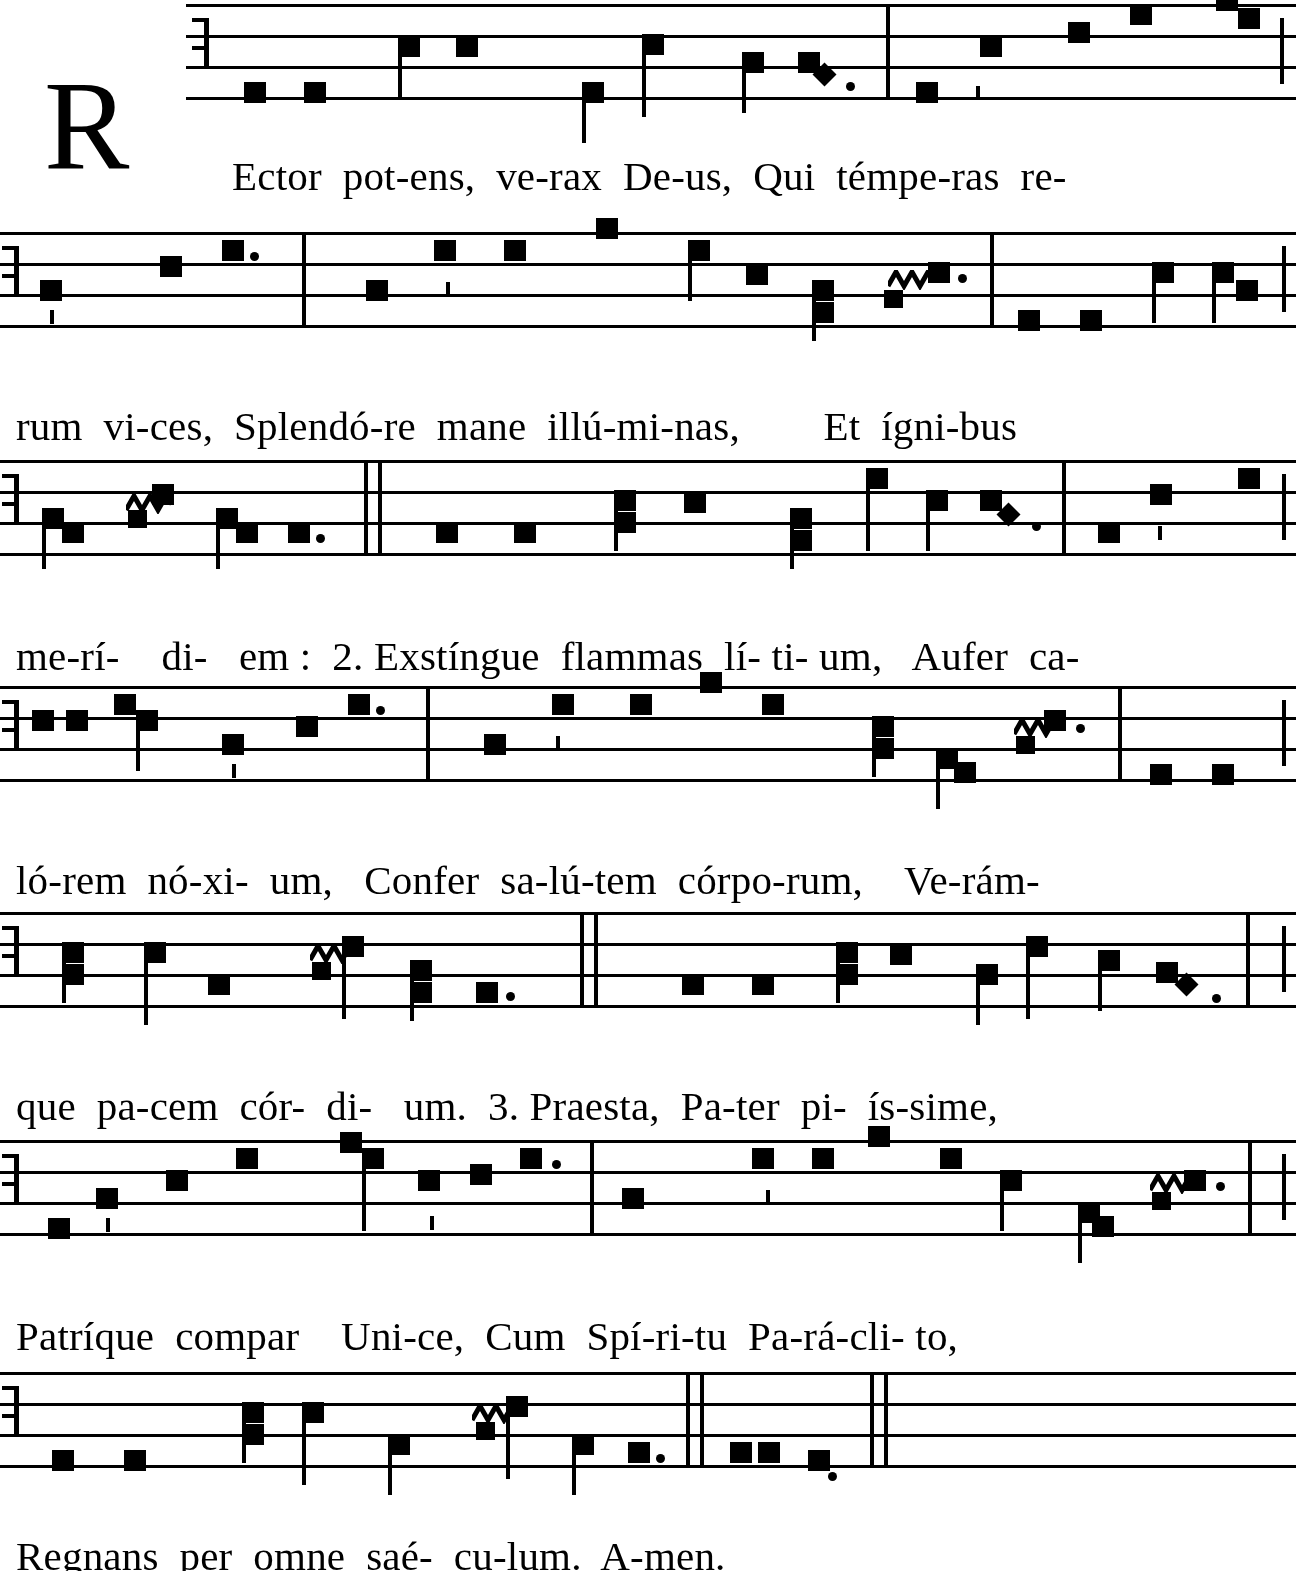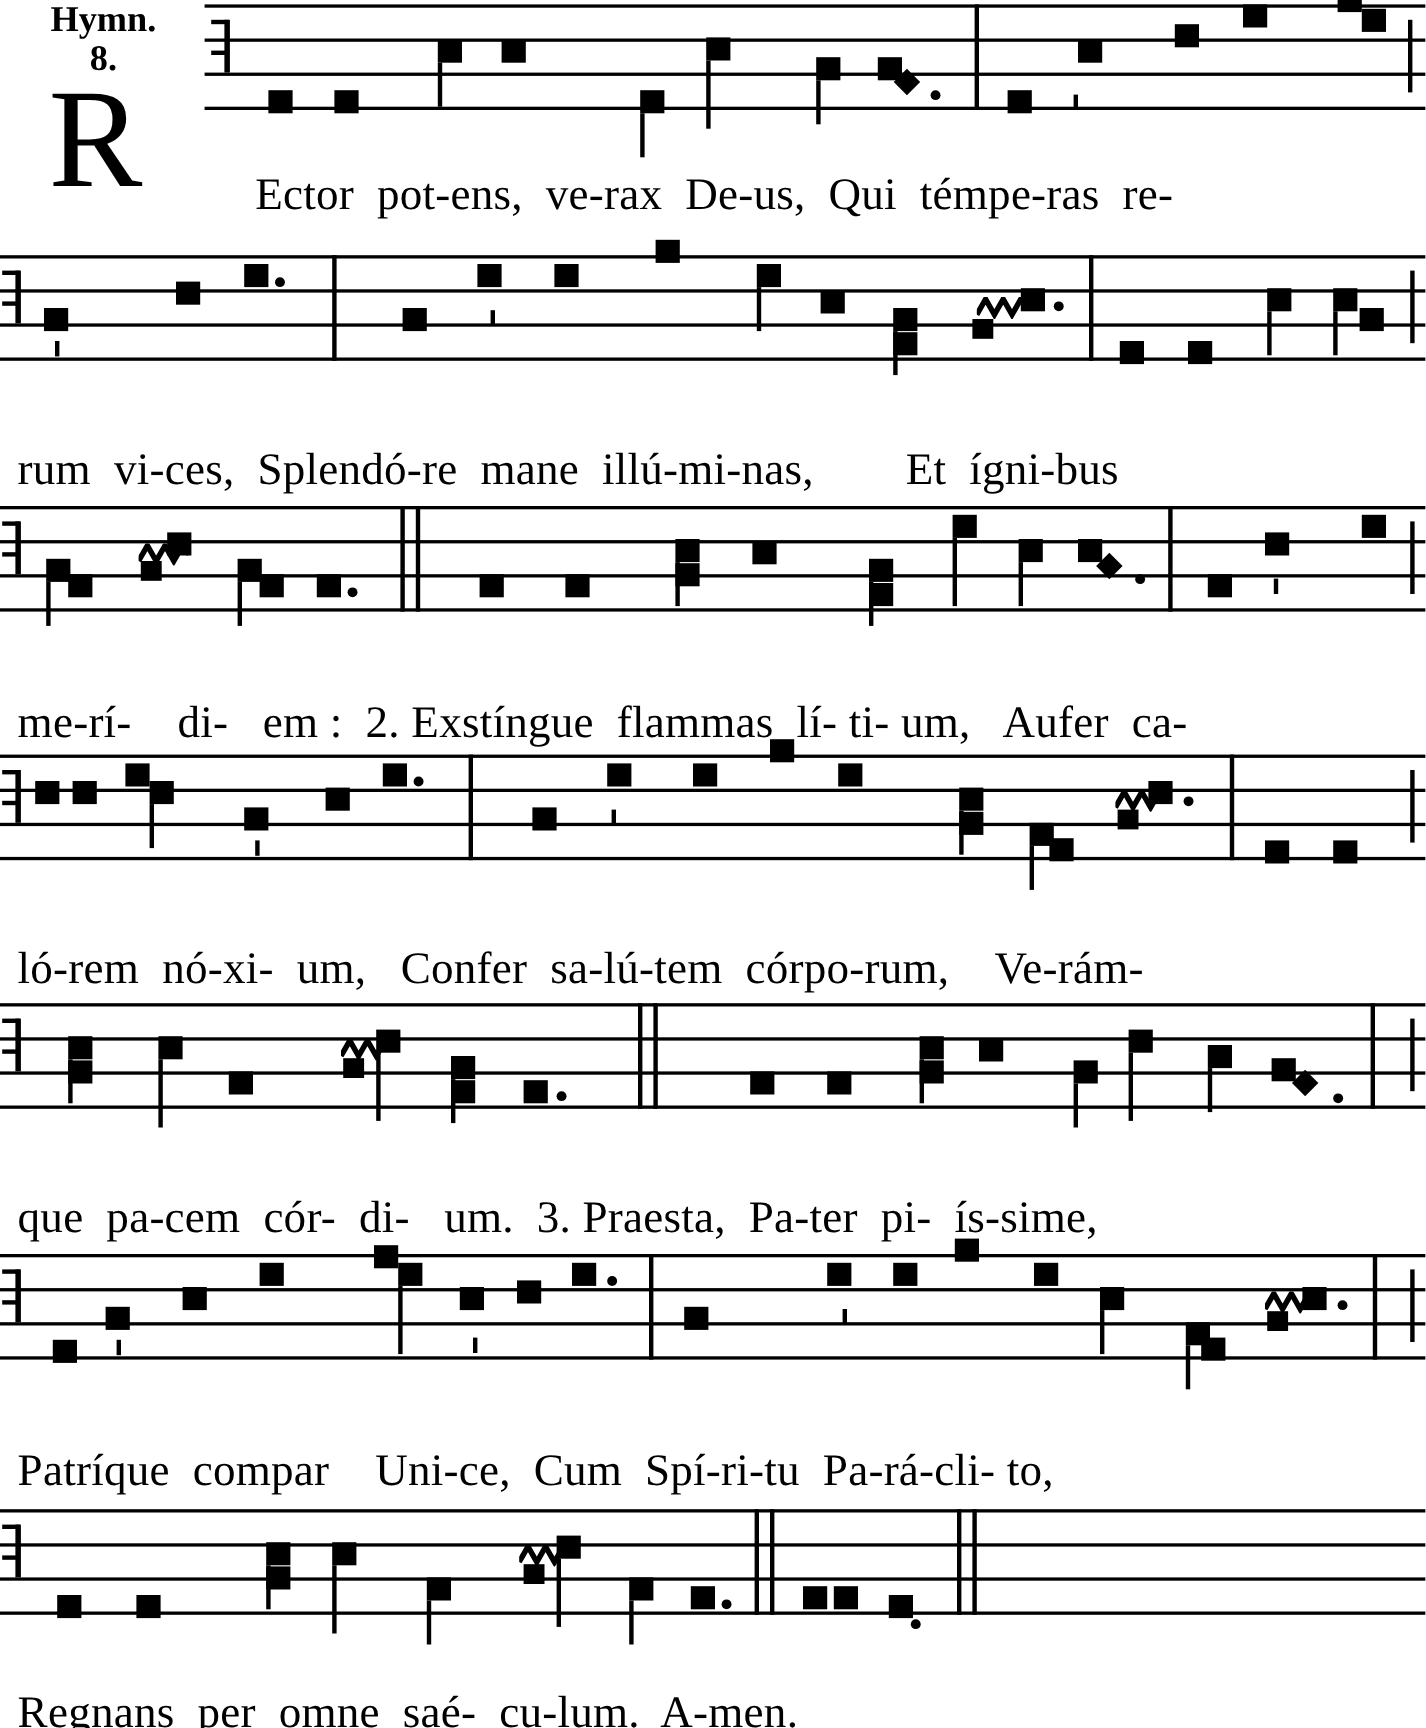--- a/index.html
+++ b/index.html
@@ -147,24 +147,20 @@
     font-size: 128px;
     line-height: 1;
     font-family: "Liberation Serif", serif;
   }
 </style>
 </head>
 <body>
 
 <div class="page">
 
-  <div class="hymn-label">
-    <div>Hymn.</div>
-    <div>8.</div>
-  </div>
   <div class="dropcap">R</div>
 
   <div class="system" style="top:4px;">
     <div class="staff" style="left:186px; width:1110px;">
       <div class="line l1"></div>
       <div class="line l2"></div>
       <div class="line l3"></div>
       <div class="line l4"></div>
 
       <div class="clef" style="left:6px; top:14px;">

